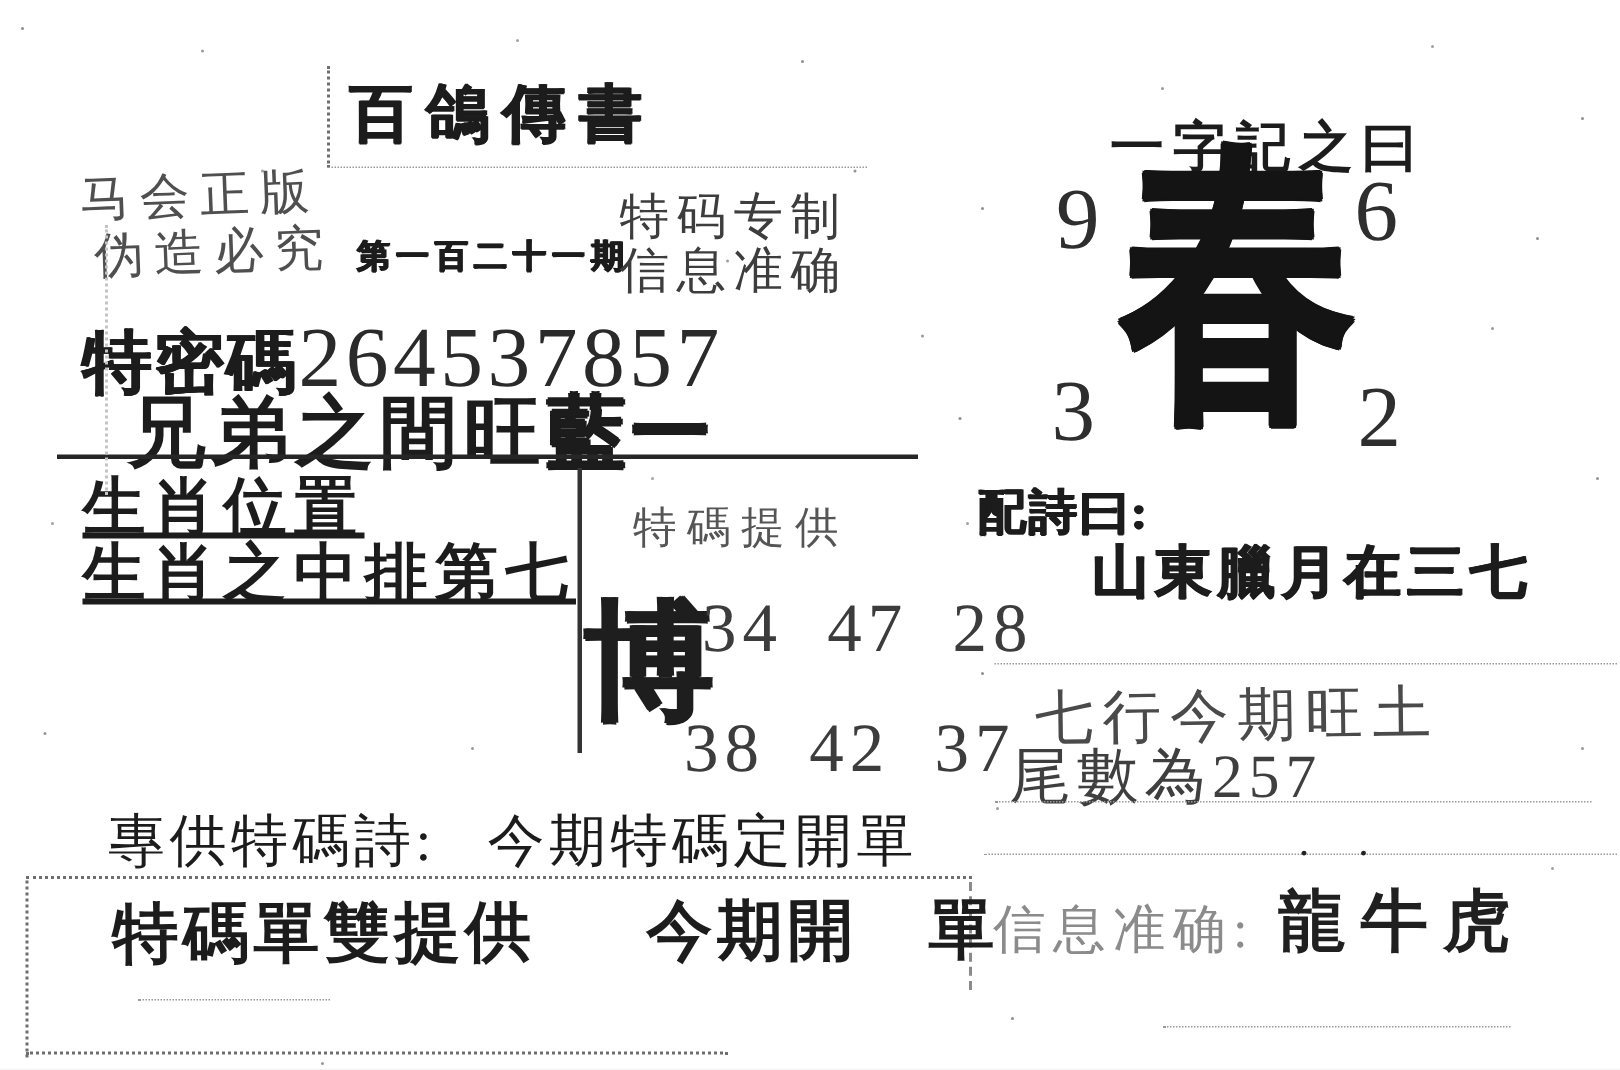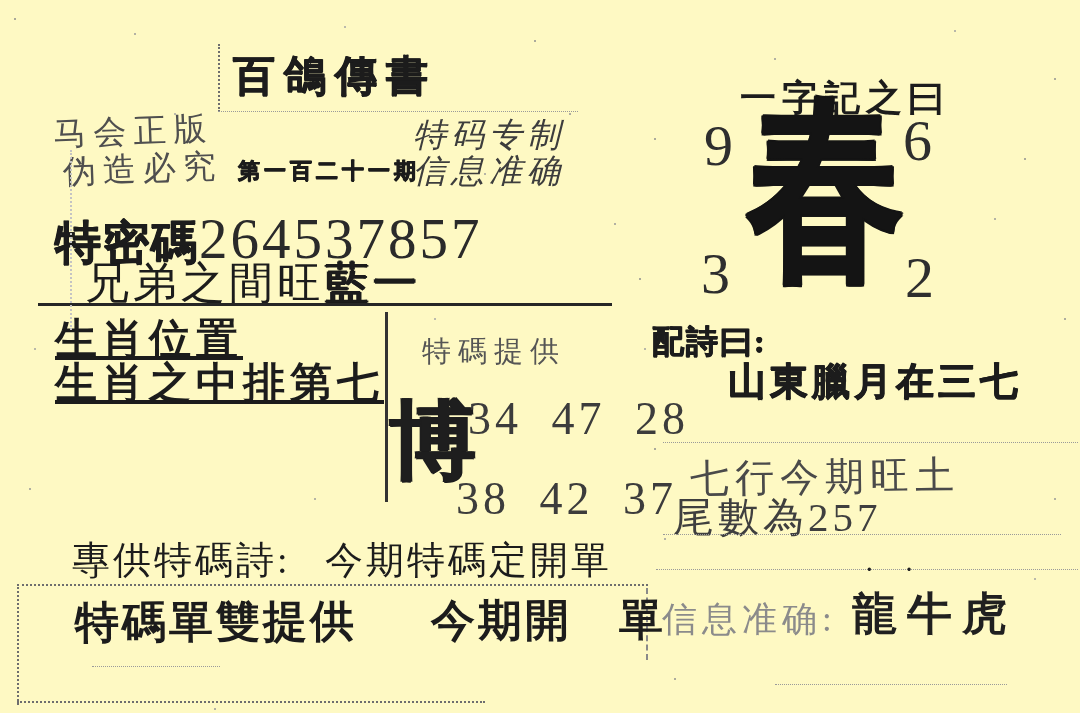--- a/index.html
+++ b/index.html
@@ -1,38 +1,38 @@
 <!DOCTYPE html>
 <html><head>
 <meta charset="utf-8">
 <style>
   html,body{margin:0;padding:0;background:#e8e8e6;}
   .paper{
-    position:relative;width:1080px;height:713px;background:#fef9c3;
+    position:relative;width:1080px;height:713px;background:#ffffff;
     overflow:hidden;font-family:"Liberation Serif","DejaVu Serif",serif;
     color:#1c1c1c;
   }
   .abs{position:absolute;}
   
   .hrule{height:3px;background:#262626;}
   .vrule{width:3px;background:#333;}
   .dot-h{border-top:2px dotted #6e6e6e;height:0;}
   .dot-v{border-left:2px dotted #6e6e6e;width:0;}
   .dash-v{border-left:2px dashed #8a8a8a;width:0;}
   .dot-h-lt{border-top:1px dotted #9a9a9a;height:0;}
   
   .cjk{white-space:nowrap;}
   .heavy{text-shadow:0.6px 0 currentColor,-0.6px 0 currentColor,0 0.6px currentColor;}
   .title{font-size:42px;letter-spacing:9px;font-weight:bold;}
   .stamp{font-size:33px;letter-spacing:7px;color:#4f4f4f;line-height:38px;transform:rotate(-2.2deg);}
   .issue{font-size:22px;font-weight:bold;letter-spacing:4px;}
   .stamp2{font-size:33px;letter-spacing:5px;color:#3d3d3d;line-height:36px;}
   .secret-label{font-size:46px;font-weight:bold;letter-spacing:2px;}
   .secret-digits{font-size:57px;letter-spacing:3px;color:#2a2a2a;}
-  .brothers{font-size:44px;font-weight:normal;letter-spacing:4px;}
+  .brothers{font-size:52px;font-weight:bold;letter-spacing:4px;}
   .brothers .xbold{text-shadow:1.2px 0 currentColor,-1.2px 0 currentColor,0 1.2px currentColor,0 -1.2px currentColor;}
   .zline{font-size:42px;font-weight:bold;letter-spacing:5px;line-height:44px;}
   .tema-hdr{font-size:29px;letter-spacing:7px;color:#555;}
   .big-bo{font-size:86px;font-weight:bold;color:#1e1e1e;
           text-shadow:1.4px 0 currentColor,-1.4px 0 currentColor,0 1.4px currentColor;}
   .numrow{font-size:46px;color:#3c3c3c;letter-spacing:4px;word-spacing:14px;}
   .poemsup{font-size:38px;font-weight:normal;letter-spacing:3px;}
   .oddeven{font-size:44px;font-weight:bold;letter-spacing:3px;transform:rotate(-0.3deg);}
   .word-hdr{font-size:36px;font-weight:bold;letter-spacing:6px;}
   .corner-num{font-size:58px;color:#2e2e2e;}
@@ -69,21 +69,21 @@
   <div class="abs dot-h-lt" style="left:218px;top:111px;width:360px;"></div>
   <div class="abs cjk title heavy" style="left:233px;top:48px;">百鴿傳書</div>
 
   <div class="abs cjk stamp" style="left:54px;top:112px;">
     <div>马会正版</div>
     <div style="margin-left:8px;">伪造必究</div>
   </div>
 
   <div class="abs cjk issue heavy" style="left:238px;top:156px;">第一百二十一期</div>
 
-  <div class="abs cjk stamp2" style="left:413px;top:117px;font-style:italic;">
+  <div class="abs cjk stamp2" style="left:413px;top:127px;">
     <div>特码专制</div>
     <div>信息准确</div>
   </div>
 
   <div class="abs cjk" style="left:55px;top:206px;">
     <span class="secret-label heavy">特密碼</span><span class="secret-digits">264537857</span>
   </div>
   <div class="abs cjk brothers" style="left:85px;top:254px;">
     <span>兄弟之間旺</span><span class="xbold">藍一</span>
   </div>

